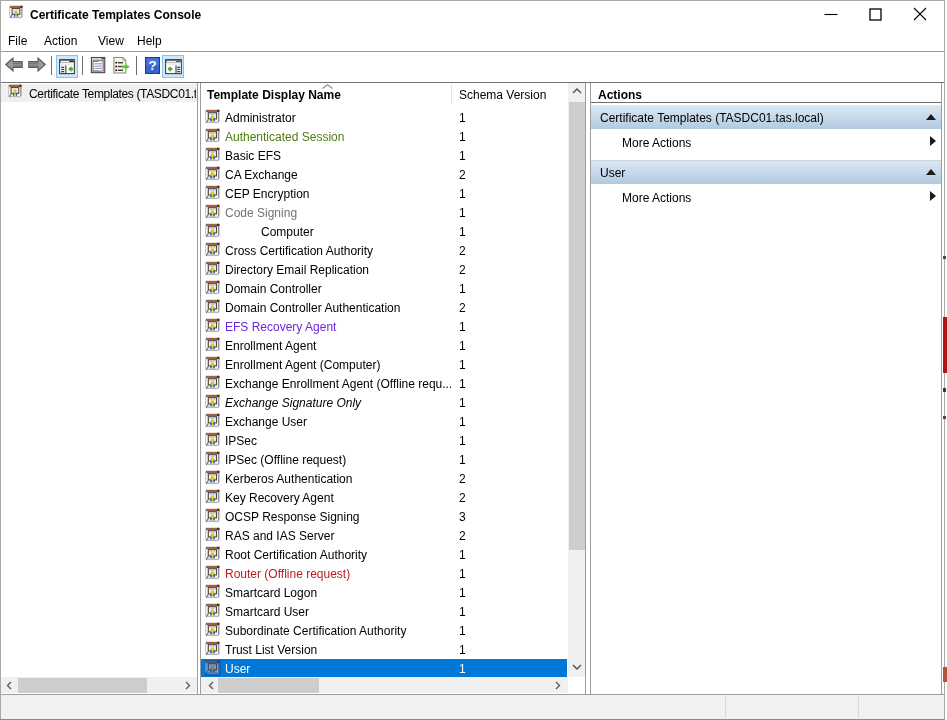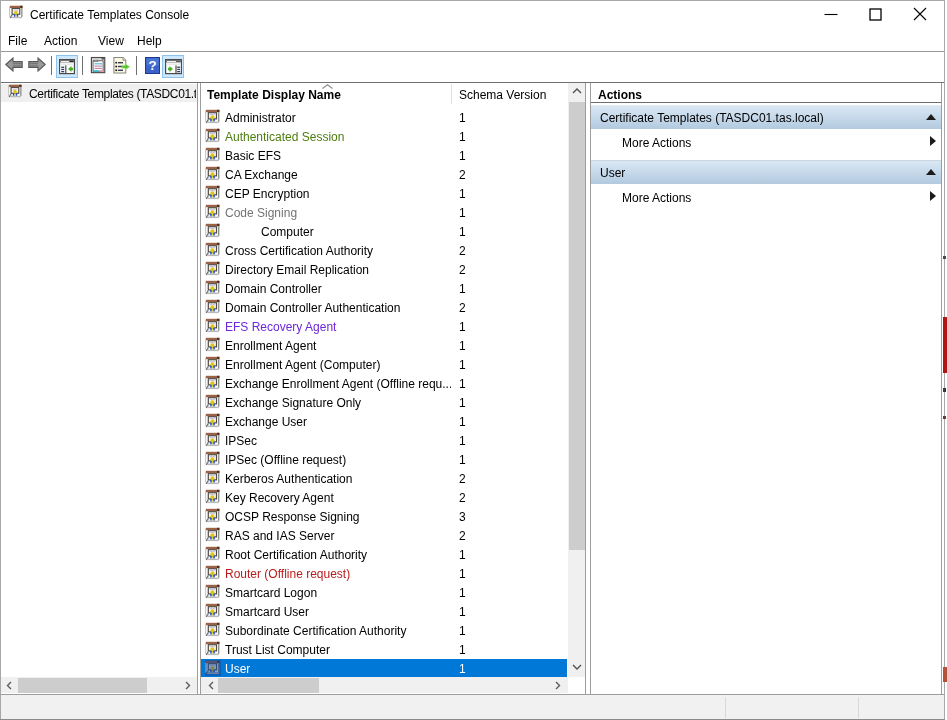--- a/index.html
+++ b/index.html
@@ -27,21 +27,21 @@
   <rect x="8.3" y="9.9" width="1.5" height="2.7" fill="#2a48dd"></rect>
   <path d="M0.6 13.6 L2.8 10.2 L3.8 11 L1.8 14.2 Z" fill="#6a6a6a"></path>
   <rect x="2.2" y="12.6" width="11.6" height="1.5" fill="#b9b9b9"></rect>
 </symbol>
 </defs>
 </svg>
 
 <svg class="abs" style="left:9px;top:5px" width="15" height="15">
       <use href="#ci"></use>
     </svg>
-<div class="abs" style="left:30px;top:8px;">Certificate Templates Console</div>
+<div class="abs" style="left:30px;top:8px;font-weight:bold;">Certificate Templates Console</div>
 
 <svg class="abs" style="left:824px;top:8px" width="14" height="14" viewBox="0 0 14 14">
   <line x1="0.5" y1="6.5" x2="13.5" y2="6.5" stroke="#000" stroke-width="1.1"></line>
 </svg>
 <svg class="abs" style="left:869px;top:8px" width="13" height="13" viewBox="0 0 13 13">
   <rect x="1" y="1" width="11" height="11" fill="none" stroke="#000" stroke-width="1.3"></rect>
 </svg>
 <svg class="abs" style="left:913px;top:7px" width="14" height="14" viewBox="0 0 14 14">
   <path d="M1 1 L13 13 M13 1 L1 13" stroke="#000" stroke-width="1.1"></path>
 </svg>
@@ -225,21 +225,21 @@
 <div class="abs" style="left:225px;top:358px;width:226px;overflow:hidden;white-space:nowrap;color:#000;">Enrollment Agent (Computer)</div>
 <div class="abs" style="left:459px;top:358px;color:#000;">1</div>
 <svg class="abs" style="left:205px;top:375px" width="16" height="16">
       <use href="#ci"></use>
     </svg>
 <div class="abs" style="left:225px;top:377px;width:226px;overflow:hidden;white-space:nowrap;color:#000;">Exchange Enrollment Agent (Offline requ...</div>
 <div class="abs" style="left:459px;top:377px;color:#000;">1</div>
 <svg class="abs" style="left:205px;top:394px" width="16" height="16">
       <use href="#ci"></use>
     </svg>
-<div class="abs" style="left:225px;top:396px;width:226px;overflow:hidden;white-space:nowrap;color:#000;">Exchange Signature Only</div>
+<div class="abs" style="left:225px;top:396px;width:226px;overflow:hidden;white-space:nowrap;color:#000;font-style:italic;">Exchange Signature Only</div>
 <div class="abs" style="left:459px;top:396px;color:#000;">1</div>
 <svg class="abs" style="left:205px;top:413px" width="16" height="16">
       <use href="#ci"></use>
     </svg>
 <div class="abs" style="left:225px;top:415px;width:226px;overflow:hidden;white-space:nowrap;color:#000;">Exchange User</div>
 <div class="abs" style="left:459px;top:415px;color:#000;">1</div>
 <svg class="abs" style="left:205px;top:432px" width="16" height="16">
       <use href="#ci"></use>
     </svg>
 <div class="abs" style="left:225px;top:434px;width:226px;overflow:hidden;white-space:nowrap;color:#000;">IPSec</div>
@@ -290,21 +290,21 @@
 <div class="abs" style="left:225px;top:605px;width:226px;overflow:hidden;white-space:nowrap;color:#000;">Smartcard User</div>
 <div class="abs" style="left:459px;top:605px;color:#000;">1</div>
 <svg class="abs" style="left:205px;top:622px" width="16" height="16">
       <use href="#ci"></use>
     </svg>
 <div class="abs" style="left:225px;top:624px;width:226px;overflow:hidden;white-space:nowrap;color:#000;">Subordinate Certification Authority</div>
 <div class="abs" style="left:459px;top:624px;color:#000;">1</div>
 <svg class="abs" style="left:205px;top:641px" width="16" height="16">
       <use href="#ci"></use>
     </svg>
-<div class="abs" style="left:225px;top:643px;width:226px;overflow:hidden;white-space:nowrap;color:#000;">Trust List Computer</div>
+<div class="abs" style="left:225px;top:643px;width:226px;overflow:hidden;white-space:nowrap;color:#000;">Trust List Version</div>
 <div class="abs" style="left:459px;top:643px;color:#000;">1</div>
 <div class="abs" style="left:201px;top:659px;width:366px;height:19px;background:#0078d7;"></div>
 <svg class="abs" style="left:205px;top:660px" width="16" height="16">
       <use href="#ci"></use>
     </svg>
 <div class="abs" style="left:205px;top:660px;width:16px;height:16px;background:rgba(20,70,150,0.5);"></div>
 <div class="abs" style="left:225px;top:662px;width:226px;overflow:hidden;white-space:nowrap;color:#fff;">User</div>
 <div class="abs" style="left:459px;top:662px;color:#fff;">1</div>
 
 <div class="abs" style="left:568px;top:83px;width:17px;height:594px;background:#f0f0f0;"></div>

